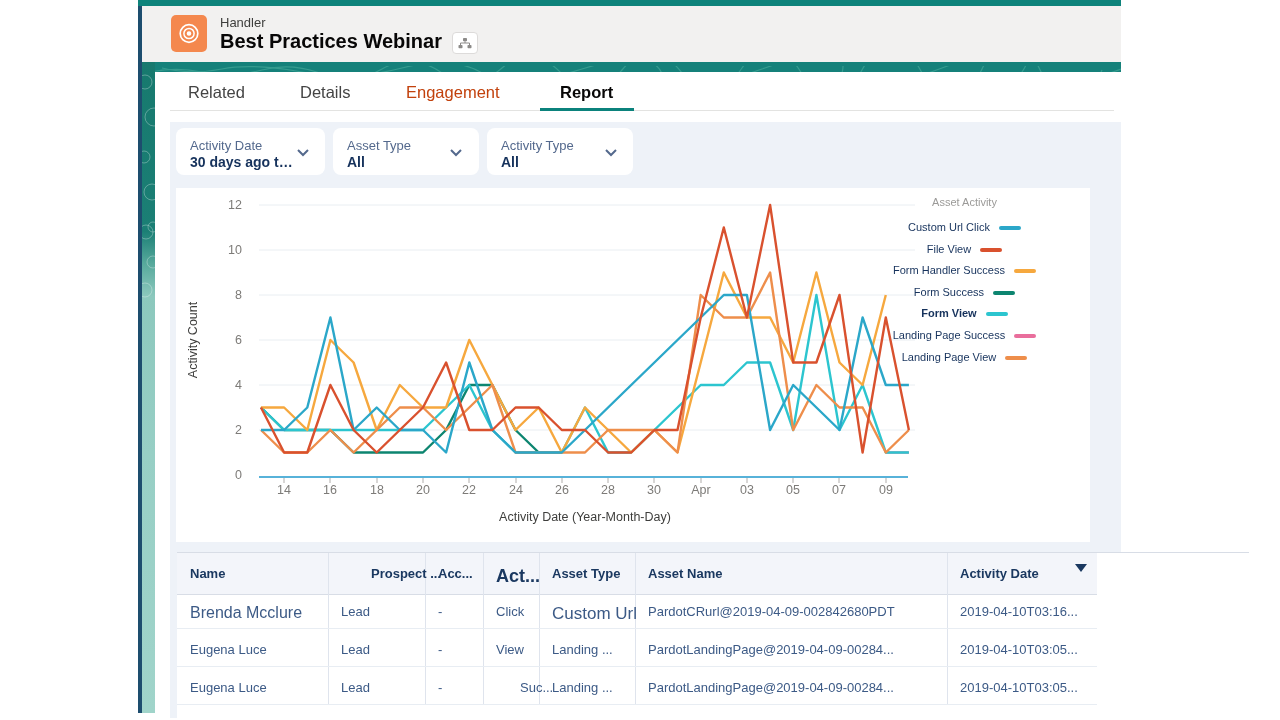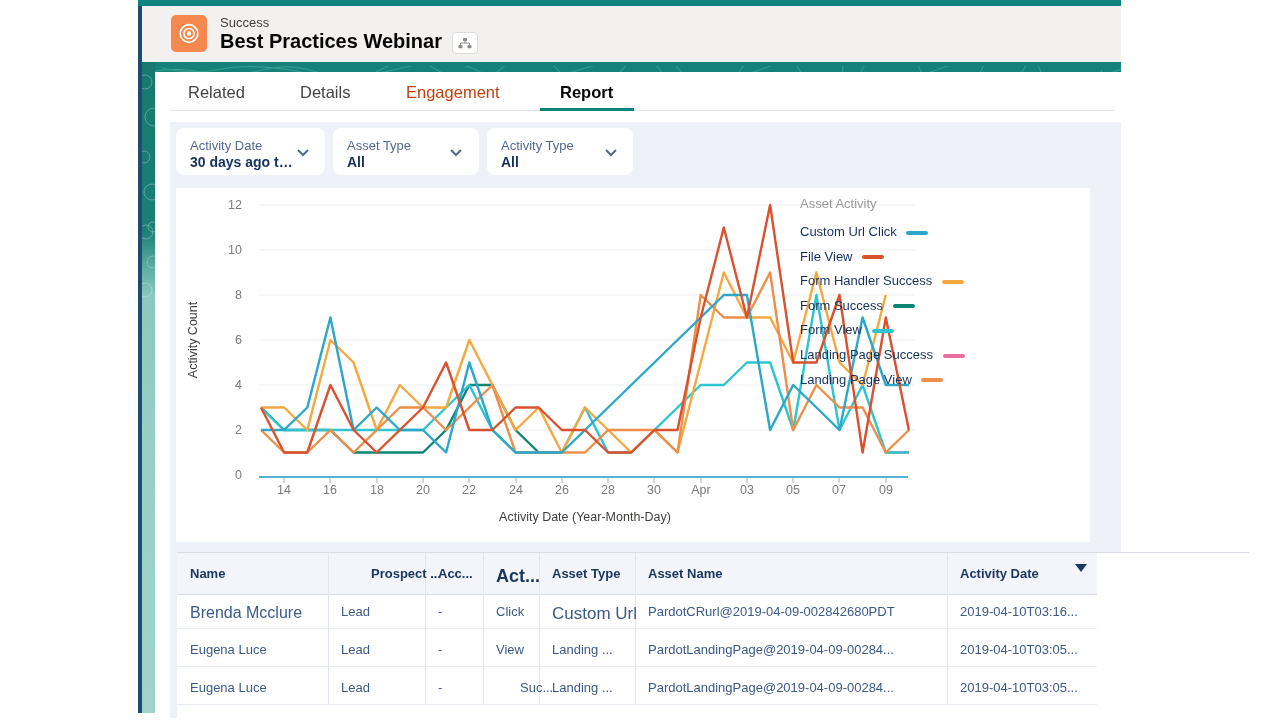--- a/index.html
+++ b/index.html
@@ -132,27 +132,27 @@
           <text x="571" y="306">03</text>
           <text x="617" y="306">05</text>
         <text x="663" y="306">07</text>
           <text x="710" y="306">09</text>
       </g>
       <text x="21" y="152" font-size="12.5" fill="#3e3e3c" text-anchor="middle" font-family="Liberation Sans" transform="rotate(-90 21 152)">Activity Count</text>
       <text x="409" y="333" font-size="12.5" fill="#3e3e3c" text-anchor="middle" font-family="Liberation Sans">Activity Date (Year-Month-Day)</text>
     </svg>
   </div>
 
-  <div class="abs" style="left:800px;top:196px;width:285px;text-align:left;font-size:13px;color:#16325c;">
+  <div class="abs" style="left:822px;top:196px;width:285px;text-align:center;font-size:11px;color:#16325c;">
     <div style="color:#9b9a98;margin-bottom:13px;">Asset Activity</div>
     <div style="margin-bottom:9.6px;">Custom Url Click <span style="display:inline-block;width:22px;height:4px;border-radius:2px;background:#2ba7c9;vertical-align:middle;margin-left:6px;"></span></div>
     <div style="margin-bottom:9.6px;">File View <span style="display:inline-block;width:22px;height:4px;border-radius:2px;background:#d9512e;vertical-align:middle;margin-left:6px;"></span></div>
     <div style="margin-bottom:9.6px;">Form Handler Success <span style="display:inline-block;width:22px;height:4px;border-radius:2px;background:#f6a83e;vertical-align:middle;margin-left:6px;"></span></div>
     <div style="margin-bottom:9.6px;">Form Success <span style="display:inline-block;width:22px;height:4px;border-radius:2px;background:#0d8570;vertical-align:middle;margin-left:6px;"></span></div>
-    <div style="margin-bottom:9.6px;">Form View <span style="display:inline-block;width:22px;height:4px;border-radius:2px;background:#2cc5cf;vertical-align:middle;margin-left:6px;"></span></div>
+    <div style="margin-bottom:9.6px;font-weight:bold;">Form View <span style="display:inline-block;width:22px;height:4px;border-radius:2px;background:#2cc5cf;vertical-align:middle;margin-left:6px;"></span></div>
     <div style="margin-bottom:9.6px;">Landing Page Success <span style="display:inline-block;width:22px;height:4px;border-radius:2px;background:#e96e9c;vertical-align:middle;margin-left:6px;"></span></div>
     <div>Landing Page View <span style="display:inline-block;width:22px;height:4px;border-radius:2px;background:#ee8e4b;vertical-align:middle;margin-left:6px;"></span></div>
   </div>
 
   <div class="abs" style="left:177px;top:552px;width:1072px;height:166px;background:#fff;border-top:1px solid #d8dde6;">
     <div class="abs" style="left:0;top:0;width:920px;height:42px;background:#f3f5fa;border-bottom:1px solid #d8dde6;"></div>
 
     <div class="abs" style="left:151px;top:0;width:1px;height:152px;background:#dfe4ed;"></div>
     <div class="abs" style="left:248px;top:0;width:1px;height:152px;background:#dfe4ed;"></div>
     <div class="abs" style="left:306px;top:0;width:1px;height:152px;background:#dfe4ed;"></div>
@@ -204,21 +204,21 @@
 
   <div class="abs" style="left:171px;top:15px;width:36px;height:37px;background:#f4884e;border-radius:5px;">
     <svg width="36" height="37">
       <g stroke="#fff" fill="none">
         <circle cx="18" cy="18.5" r="8.8" stroke-width="1.7"></circle>
         <circle cx="18" cy="18.5" r="5.1" stroke-width="1.5"></circle>
         <circle cx="18" cy="18.5" r="1.7" stroke-width="1.2" fill="#fff"></circle>
       </g>
     </svg>
   </div>
-  <div class="abs" style="left:220px;top:15px;font-size:13px;color:#3e3e3c;">Success</div>
+  <div class="abs" style="left:220px;top:15px;font-size:13px;color:#3e3e3c;">Handler</div>
   <div class="abs" style="left:220px;top:30px;font-size:20px;font-weight:bold;color:#080707;">Best Practices Webinar</div>
   <div class="abs" style="left:452px;top:32px;width:26px;height:22px;background:#fff;border:1px solid #dddbda;border-radius:4px;">
     <svg width="24" height="20">
       <g fill="#8c8a88">
         <rect x="10" y="5" width="4" height="3.2" rx="0.8"></rect>
         <rect x="5.5" y="12" width="4" height="3.2" rx="0.8"></rect>
         <rect x="14.5" y="12" width="4" height="3.2" rx="0.8"></rect>
       </g>
       <g stroke="#8c8a88" stroke-width="1" fill="none">
         <path d="M12,8.2 v1.8 M7.5,12 v-2 h9 v2"></path>

